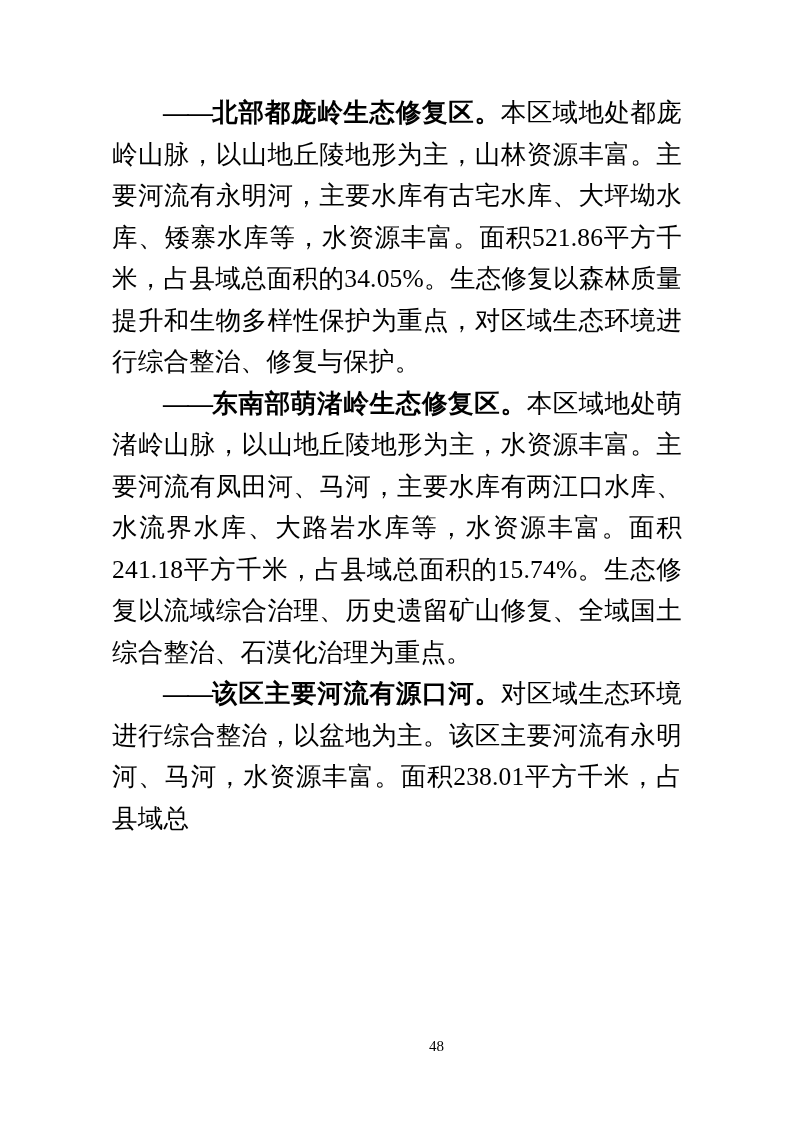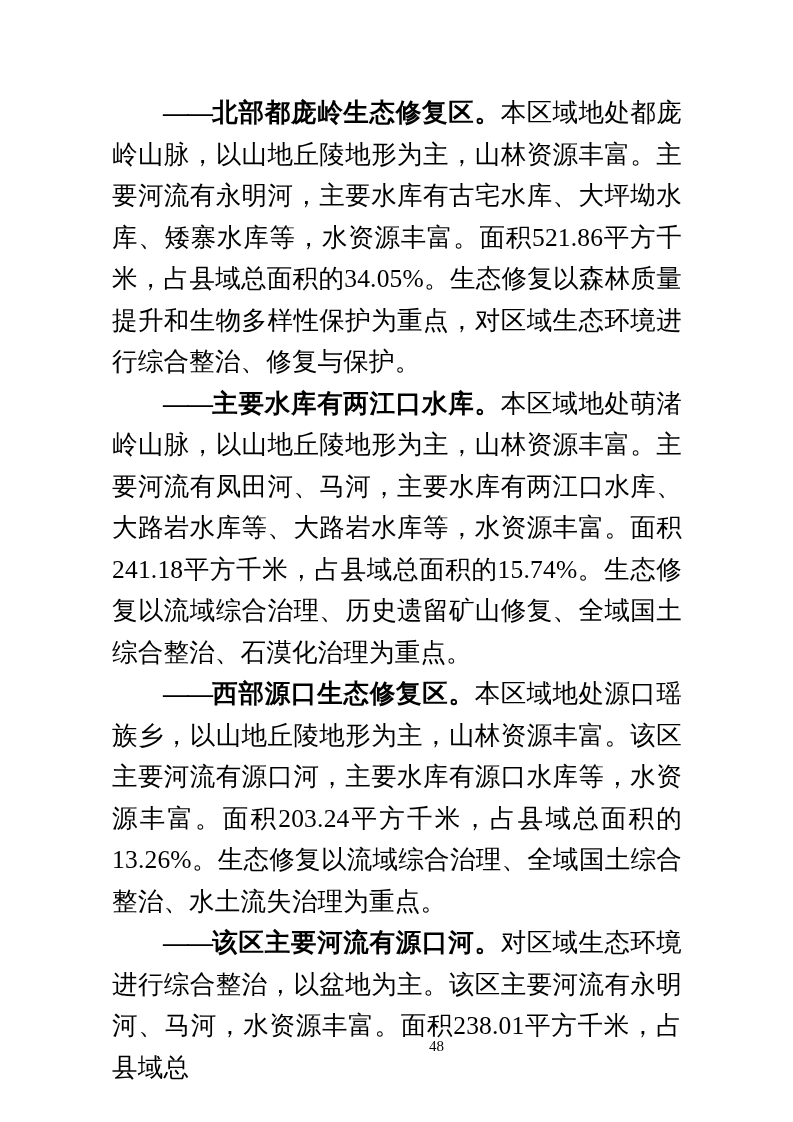--- a/index.html
+++ b/index.html
@@ -68,26 +68,23 @@
 <body>
 
 <div class="page">
   <div class="content">
 
     <p class="para">
       <span class="dash">——</span><span class="lead">北部都庞岭生态修复区。</span><span>本区域地处都庞岭山脉，以山地丘陵地形为主，山林资源丰富。主要河流有永明河，主要水库有古宅水库、大坪坳水库、矮寨水库等，水资源丰富。面积521.86平方千米，占县域总面积的34.05%。生态修复以森林质量提升和生物多样性保护为重点，对区域生态环境进行综合整治、修复与保护。</span>
     </p>
 
     <p class="para">
-      <span class="dash">——</span><span class="lead">主要水库有两江口水库。</span><span>本区域地处萌渚岭山脉，以山地丘陵地形为主，山林资源丰富。主要河流有凤田河、马河，主要水库有两江口水库、大路岩水库等、大路岩水库等，水资源丰富。面积241.18平方千米，占县域总面积的15.74%。生态修复以流域综合治理、历史遗留矿山修复、全域国土综合整治、石漠化治理为重点。</span>
+      <span class="dash">——</span><span class="lead">东南部萌渚岭生态修复区。</span><span>本区域地处萌渚岭山脉，以山地丘陵地形为主，水资源丰富。主要河流有凤田河、马河，主要水库有两江口水库、水流界水库、大路岩水库等，水资源丰富。面积241.18平方千米，占县域总面积的15.74%。生态修复以流域综合治理、历史遗留矿山修复、全域国土综合整治、石漠化治理为重点。</span>
     </p>
 
-    <p class="para">
-      <span class="dash">——</span><span class="lead">西部源口生态修复区。</span><span>本区域地处源口瑶族乡，以山地丘陵地形为主，山林资源丰富。该区主要河流有源口河，主要水库有源口水库等，水资源丰富。面积203.24平方千米，占县域总面积的13.26%。生态修复以流域综合治理、全域国土综合整治、水土流失治理为重点。</span>
-    </p>
 
     <p class="para">
       <span class="dash">——</span><span class="lead">该区主要河流有源口河。</span><span>对区域生态环境进行综合整治，以盆地为主。该区主要河流有永明河、马河，水资源丰富。面积238.01平方千米，占县域总</span>
     </p>
 
   </div>
 
   <div class="pagenum">48</div>
 </div>
 

